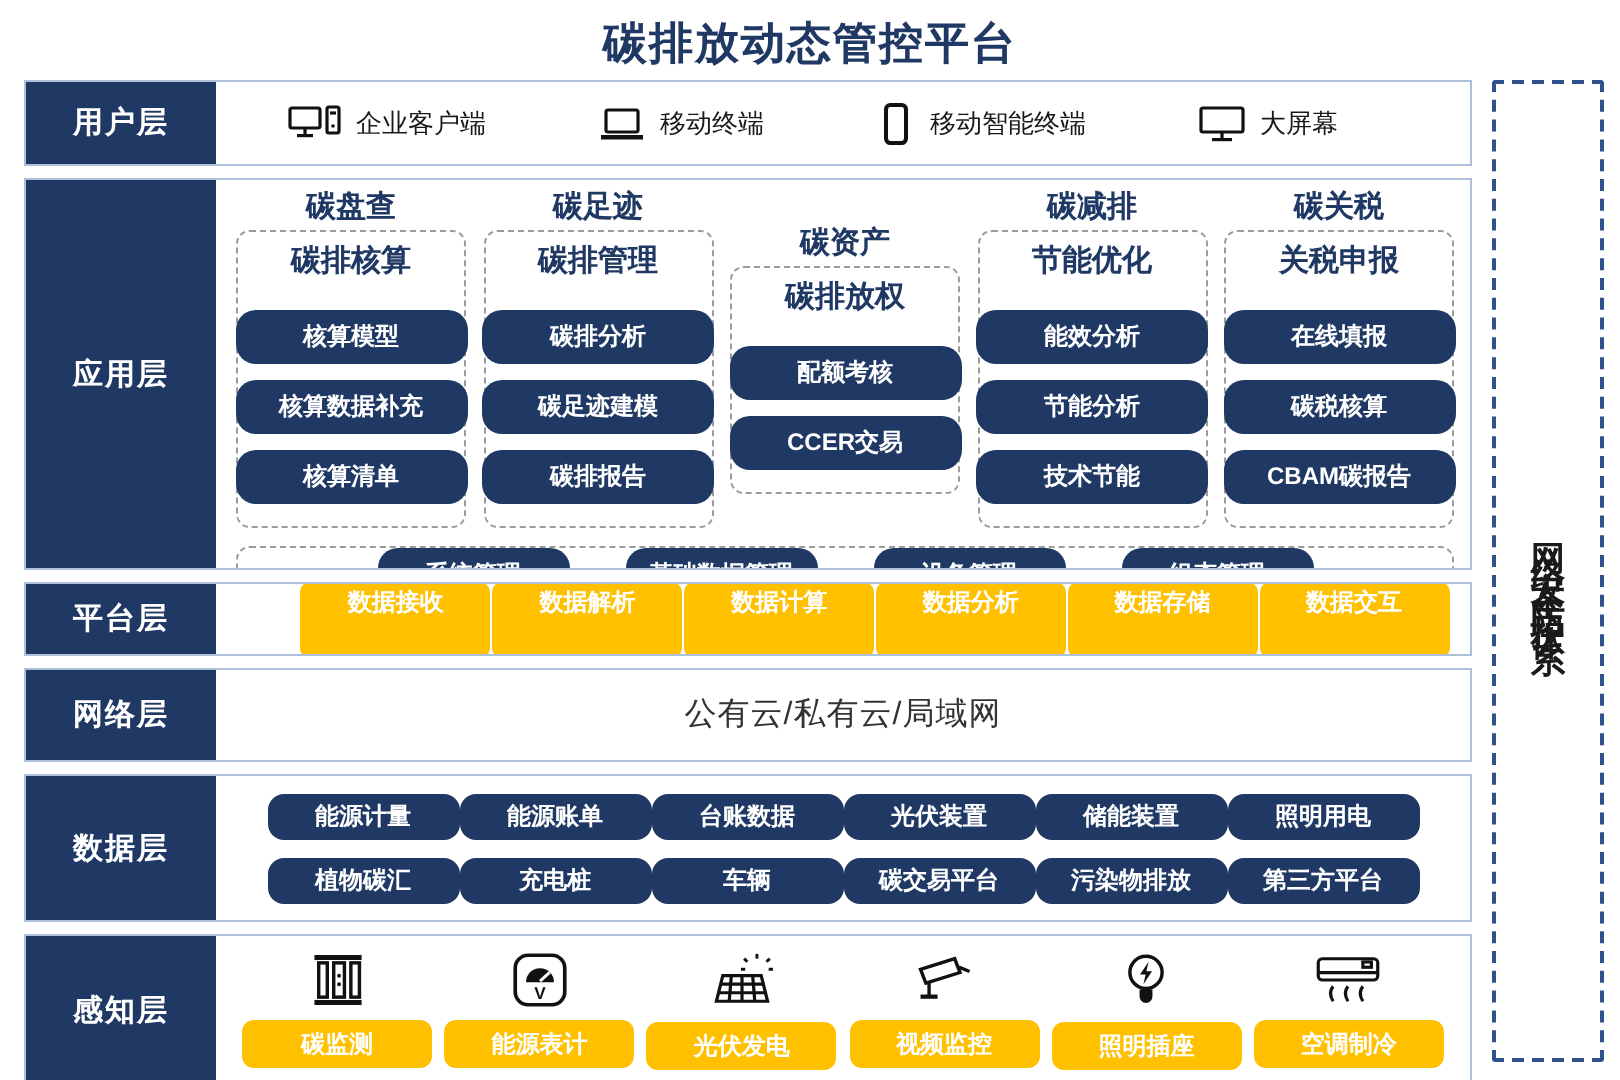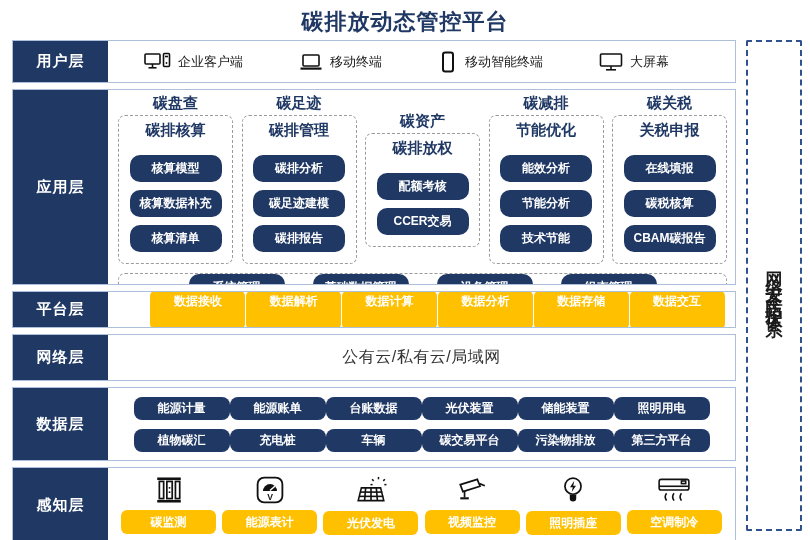--- a/index.html
+++ b/index.html
@@ -31,21 +31,21 @@
   .row-app { height: 196px; }
   .app-content { flex-direction: column; align-items: stretch;
     padding: 4px 8px 8px 10px; }
   .app-cols { display: flex; justify-content: space-between; }
   .app-col { width: 115px; display: flex; flex-direction: column; align-items: center; justify-content: center; }
   .app-col-title { font-size: 15px; font-weight: bold; color: #1F3864; margin-bottom: 2px; }
   .app-col-box { width: 100%; border: 1.5px dashed #9b9b9b; border-radius: 7px;
     padding: 5px 6px 11px; display: flex; flex-direction: column; align-items: center; }
   .app-col-sub { font-size: 15px; font-weight: bold; color: #1F3864; margin-bottom: 7px; }
   .pill { background: #1F3864; color: #fff; font-size: 12px; font-weight: bold;
-    border-radius: 10px; padding: 5px 4px; width: 92px; text-align: center;
+    border-radius: 10px; padding: 5px 4px; width: 116px; text-align: center;
     margin-top: 8px; white-space: nowrap; }
   .pill:first-of-type { margin-top: 0; }
   .common-box { border: 1.5px dashed #9b9b9b; border-radius: 7px; margin-top: 9px;
     height: 37px; display: flex; align-items: center; justify-content: center; gap: 28px; }
   .common-box .pill { margin-top: 0; width: auto; min-width: 96px; padding: 5px 12px; }
 
   
   .row-platform { height: 37px; gap: 32px; }
   .spread { justify-content: space-around; padding: 0 10px; }
   .ybtn { background: #FFC000; color: #fff; font-size: 12px; font-weight: bold;

